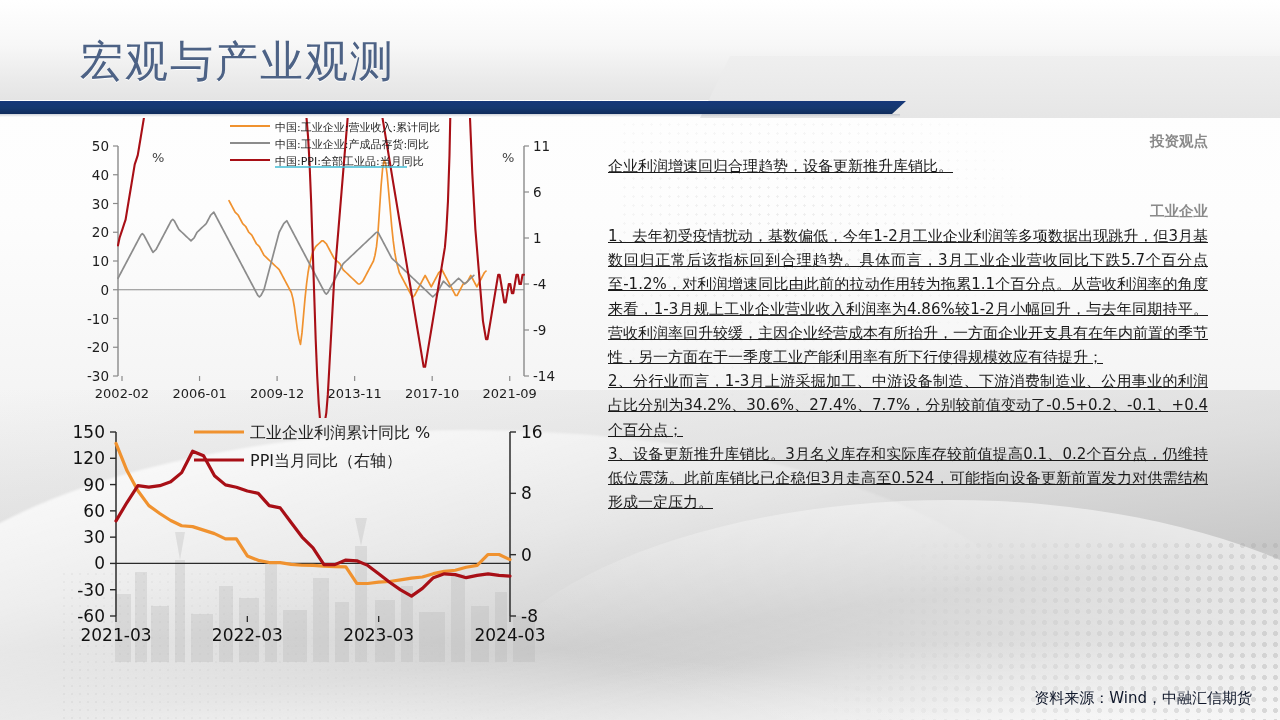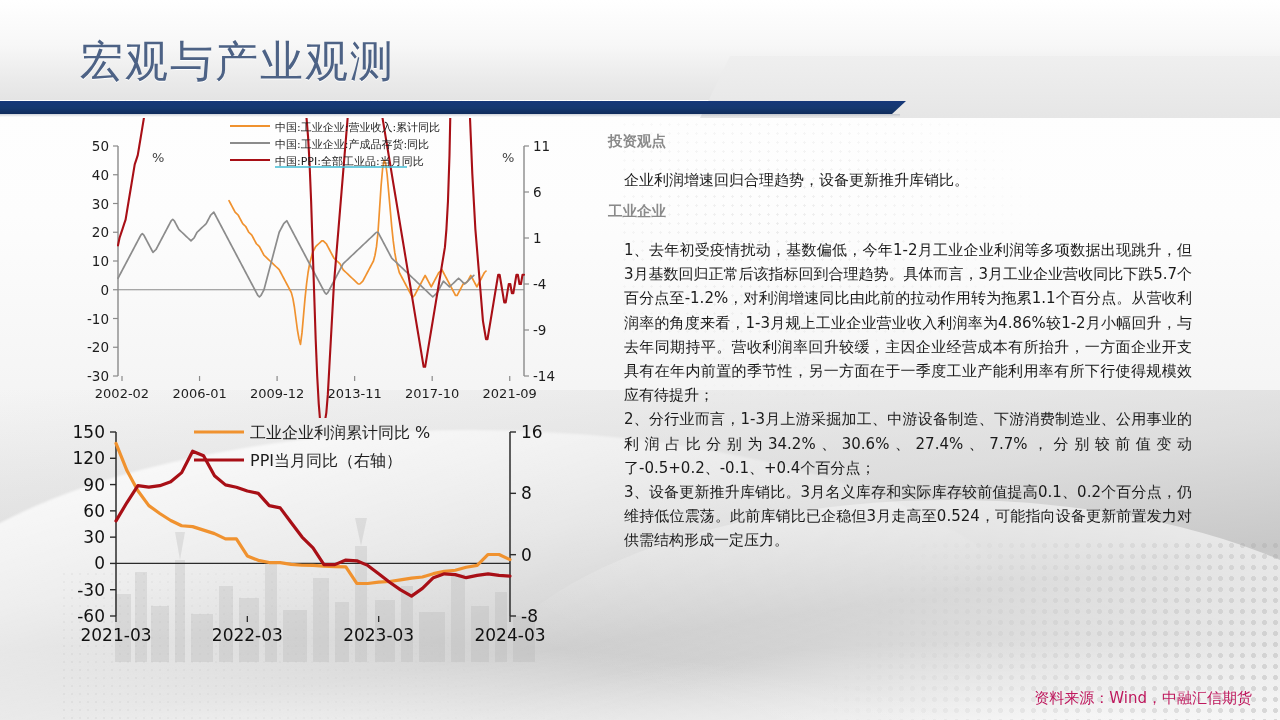--- a/index.html
+++ b/index.html
@@ -92,33 +92,34 @@
   .chart-top{position:absolute;left:62px;top:118px;width:520px;height:300px;}
   .chart-bottom{position:absolute;left:48px;top:420px;width:540px;height:250px;}
   .chart-svg{display:block;}
 
   
   .panel{position:absolute;left:608px;top:130px;width:600px;}
   .sec-head{
     font-size:14.5px;line-height:22px;color:#8a8a8a;font-weight:bold;
     font-family:"DejaVu Sans","Liberation Sans",sans-serif;
     margin:0 0 2px 0;
+    text-align:right;
   }
   .sec-body{
     font-size:15px;line-height:24.2px;color:#1a1a1a;
     font-family:"DejaVu Sans","Liberation Sans",sans-serif;
-    margin:16px;white-space:pre-line;text-align:justify;
+    margin:0;white-space:pre-line;text-align:justify;text-decoration:underline;
   }
   .blk-view{position:absolute;left:0;top:0;width:600px;}
   .blk-logic{position:absolute;left:0;top:70px;width:600px;}
   .blk-core{position:absolute;left:0;top:502px;width:600px;}
 
   .source{
     position:absolute;right:28px;bottom:12px;
-    font-size:15px;color:#be185d;
+    font-size:15px;color:#0f172a;
     font-family:"DejaVu Sans","Liberation Sans",sans-serif;
     white-space:nowrap;
   }
 </style>
 </head>
 <body>
 
 <div class="slide">
 
   <div class="bg-base"></div>

